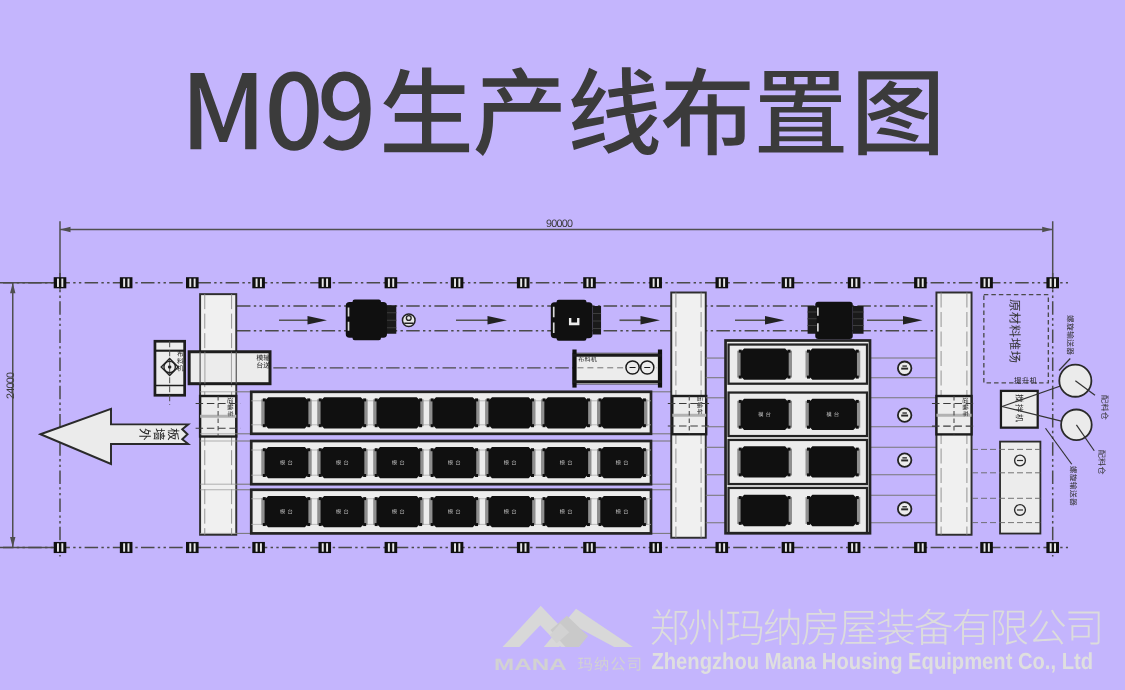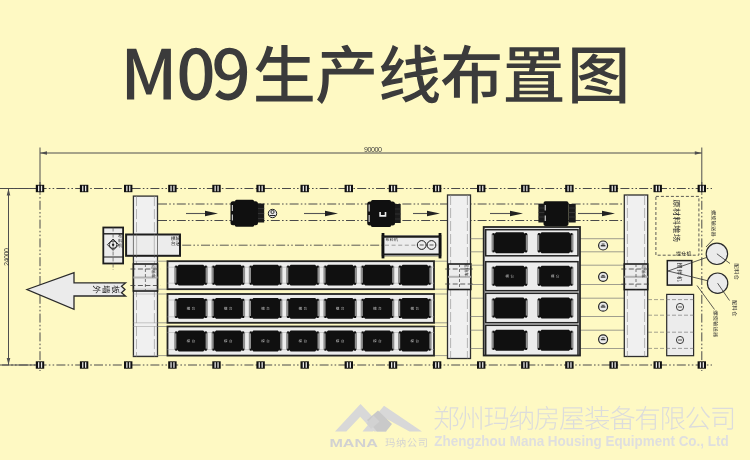--- a/index.html
+++ b/index.html
@@ -1,15 +1,15 @@
 <!DOCTYPE html>
 <html><head><meta charset="utf-8">
 <style>
 html,body{margin:0;padding:0;background:#ebebeb;}
-#page{position:relative;width:750px;height:460px;background:#fef9c3;overflow:hidden;font-family:"Liberation Sans",sans-serif;}
+#page{position:relative;width:750px;height:460px;background:#c4b5fd;overflow:hidden;font-family:"Liberation Sans",sans-serif;}
 </style></head>
 <body>
 
 <div id="page">
 <svg width="750" height="460" viewBox="0 0 750 460" xmlns="http://www.w3.org/2000/svg">
 <defs>
         <path id="u48" d="M278 -13Q209 -13 157 29Q106 71 78 156Q50 241 50 369Q50 497 78 580Q106 664 157 705Q209 746 278 746Q348 746 399 705Q450 663 478 580Q506 497 506 369Q506 241 478 156Q450 71 399 29Q348 -13 278 -13ZM278 61Q320 61 351 93Q383 125 400 194Q418 262 418 369Q418 476 400 544Q383 611 351 642Q320 674 278 674Q237 674 205 642Q173 611 156 544Q138 476 138 369Q138 262 156 194Q173 125 205 93Q237 61 278 61Z"></path>
         <path id="u57" d="M235 -13Q175 -13 132 8Q88 30 58 62L108 119Q132 93 164 78Q197 63 232 63Q269 63 302 80Q335 97 360 137Q386 176 400 240Q415 304 415 398Q415 488 396 550Q378 612 342 644Q306 675 255 675Q220 675 192 654Q164 633 147 596Q130 559 130 508Q130 459 145 423Q159 386 189 366Q218 346 261 346Q298 346 339 369Q379 393 416 447L420 374Q398 346 369 324Q341 302 310 290Q278 278 246 278Q185 278 140 304Q94 330 69 381Q44 433 44 508Q44 580 73 633Q102 687 150 717Q197 746 254 746Q307 746 352 725Q397 703 430 660Q463 616 482 551Q501 486 501 398Q501 287 479 208Q457 130 419 81Q381 32 334 9Q286 -13 235 -13Z"></path>
         <path id="u77" d="M101 0V733H212L352 341Q366 304 379 265Q392 226 405 188H409Q423 226 435 265Q448 304 460 341L600 733H711V0H625V406Q625 438 627 476Q629 513 632 552Q635 590 637 622H633L574 455L436 74H374L235 455L176 622H172Q176 590 178 552Q181 513 183 476Q184 438 184 406V0Z"></path>
         <path id="u20135" d="M168 464H928V390H168ZM110 720H902V648H110ZM124 464H202V325Q202 281 198 228Q194 174 182 119Q171 63 151 10Q130 -43 97 -87Q91 -80 80 -69Q68 -59 56 -49Q44 -40 35 -35Q75 19 94 83Q113 147 118 211Q124 275 124 327ZM263 612 328 639Q353 607 379 566Q404 526 417 497L348 466Q337 496 313 537Q288 579 263 612ZM689 634 770 606Q744 562 716 515Q687 468 663 435L604 459Q619 483 635 513Q651 544 665 576Q679 608 689 634ZM425 821 500 841Q523 815 544 781Q565 747 575 721L496 696Q488 722 468 757Q447 793 425 821Z"></path>

